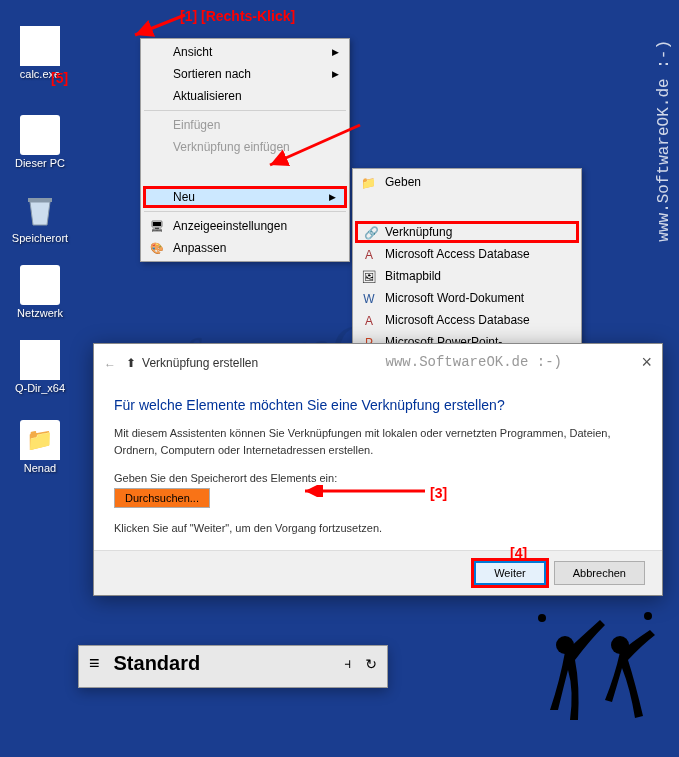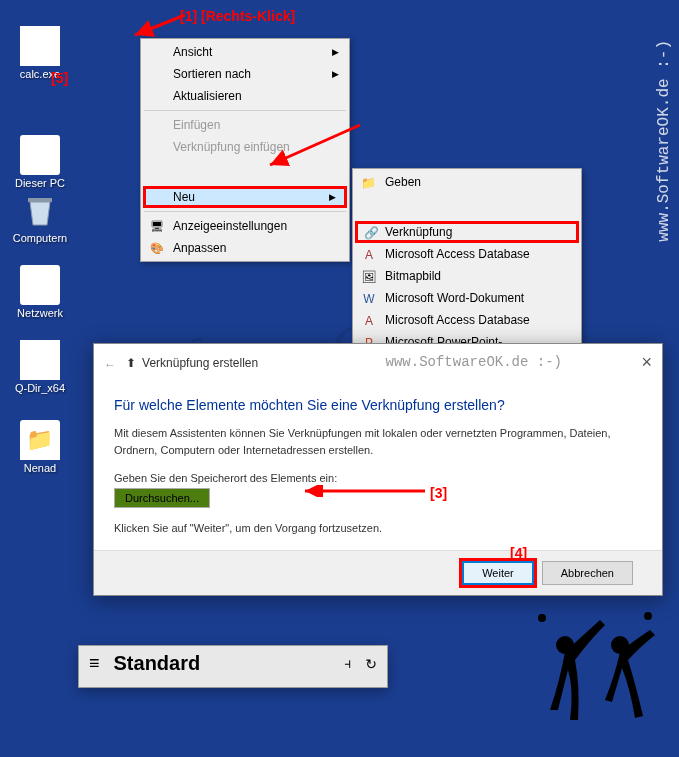--- a/index.html
+++ b/index.html
@@ -33,23 +33,23 @@
     
     .wizard { position: absolute; background: #fff; border: 1px solid #888; box-shadow: 0 4px 20px rgba(0,0,0,0.4); font-size: 12px; }
     .wizard .title-bar { display: flex; align-items: center; padding: 8px 10px; color: #333; font-size: 12px; }
     .wizard .title-bar .close { margin-left: auto; font-size: 18px; cursor: pointer; color: #555; }
     .wizard .content { padding: 10px 20px 16px 20px; }
     .wizard .heading { color: #003399; font-size: 14px; margin: 6px 0 12px; }
     .wizard .desc { color: #333; font-size: 11px; margin-bottom: 14px; line-height: 1.5; }
     .wizard .field-label { font-size: 11px; margin-bottom: 4px; color: #333; }
     .wizard .input-row { display: flex; gap: 8px; align-items: center; margin-bottom: 14px; }
     .wizard input[type=text] { flex: 1; border: 1px solid #7a9fd0; padding: 3px 6px; font-size: 11px; font-family: inherit; }
-    .wizard .browse-btn { border: 1px solid #adadad; background: #4d7c0f; padding: 3px 10px; font-size: 11px; cursor: pointer; }
+    .wizard .browse-btn { border: 1px solid #adadad; background: #f97316; padding: 3px 10px; font-size: 11px; cursor: pointer; }
     .wizard .hint { font-size: 11px; color: #333; }
-    .wizard .button-bar { background: #f0f0f0; border-top: 1px solid #ddd; padding: 10px 29px; display: flex; justify-content: flex-end; gap: 8px; }
+    .wizard .button-bar { background: #f0f0f0; border-top: 1px solid #ddd; padding: 10px 17px; display: flex; justify-content: flex-end; gap: 8px; }
     .wizard .btn { border: 1px solid #adadad; background: #e1e1e1; padding: 4px 18px; font-size: 11px; cursor: pointer; }
     .wizard .btn.primary { border: 2px solid #0078d7; background: #e5f1fb; }
     .btn-hl { outline: 3px solid #ff0000; }
     
     
     .calc { position: absolute; background: #e8e8e8; border: 1px solid #999; box-shadow: 0 4px 12px rgba(0,0,0,0.3); }
     .calc .titlebar { display: flex; align-items: center; height: 32px; font-size: 12px; }
     .calc .titlebar .name { padding-left: 10px; flex: 1; }
     .calc .titlebar .win-btn { width: 44px; height: 32px; display: flex; align-items: center; justify-content: center; font-size: 12px; cursor: pointer; }
     .calc .body { display: flex; align-items: center; padding: 6px 10px 12px; gap: 14px; }
@@ -71,32 +71,32 @@
   </style>
 </head>
 <body>
 
 <div class="watermark-bg" style="left:120px; top:320px;">SoftwareOK</div>
 
 <div class="desktop-icon" style="left:5px; top:26px;">
   <div class="icon-img icon-calc">🖩</div>
   <div class="label">calc.exe</div>
 </div>
-<div class="desktop-icon" style="left:5px; top:115px;margin-top:20px;">
+<div class="desktop-icon" style="left:5px; top:115px;">
   <div class="icon-img icon-pc">🖥</div>
   <div class="label">Dieser PC</div>
 </div>
 <div class="desktop-icon" style="left:5px; top:190px;">
   <div class="icon-img" style="background:transparent;">
     <svg viewBox="0 0 40 40">
         <path d="M10 12 L30 12 L27 35 L13 35 Z" fill="#cde" stroke="#89a" stroke-width="1"></path>
         <rect x="8" y="8" width="24" height="4" fill="#89a"></rect>
       </svg>
   </div>
-  <div class="label">Computern</div>
+  <div class="label">Speicherort</div>
 </div>
 <div class="desktop-icon" style="left:5px; top:265px;">
   <div class="icon-img icon-net">🖧</div>
   <div class="label">Netzwerk</div>
 </div>
 <div class="desktop-icon" style="left:5px; top:340px;">
   <div class="icon-img icon-qdir">▦</div>
   <div class="label">Q-Dir_x64</div>
 </div>
 <div class="desktop-icon" style="left:5px; top:420px;">

